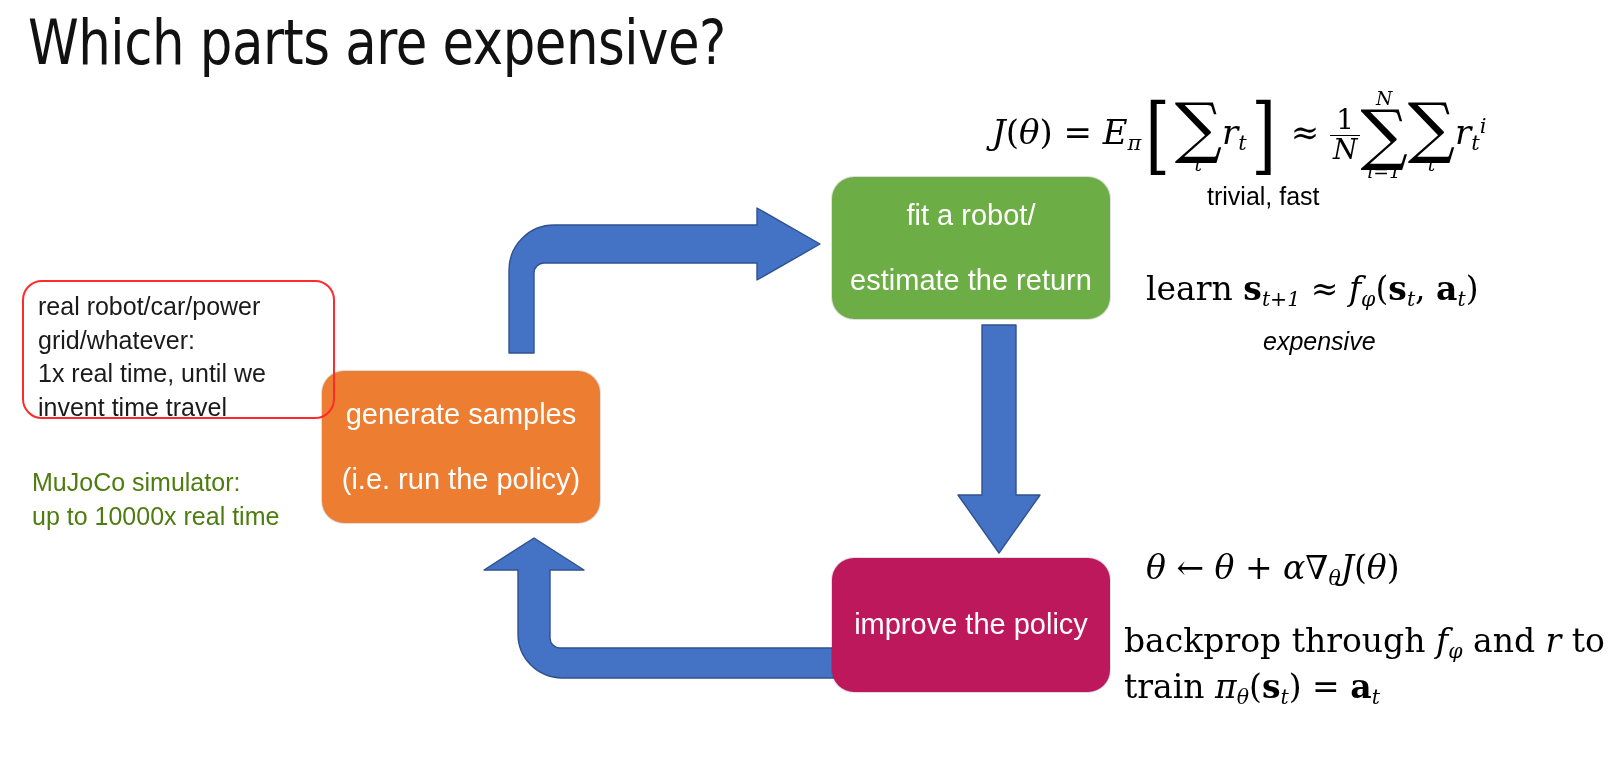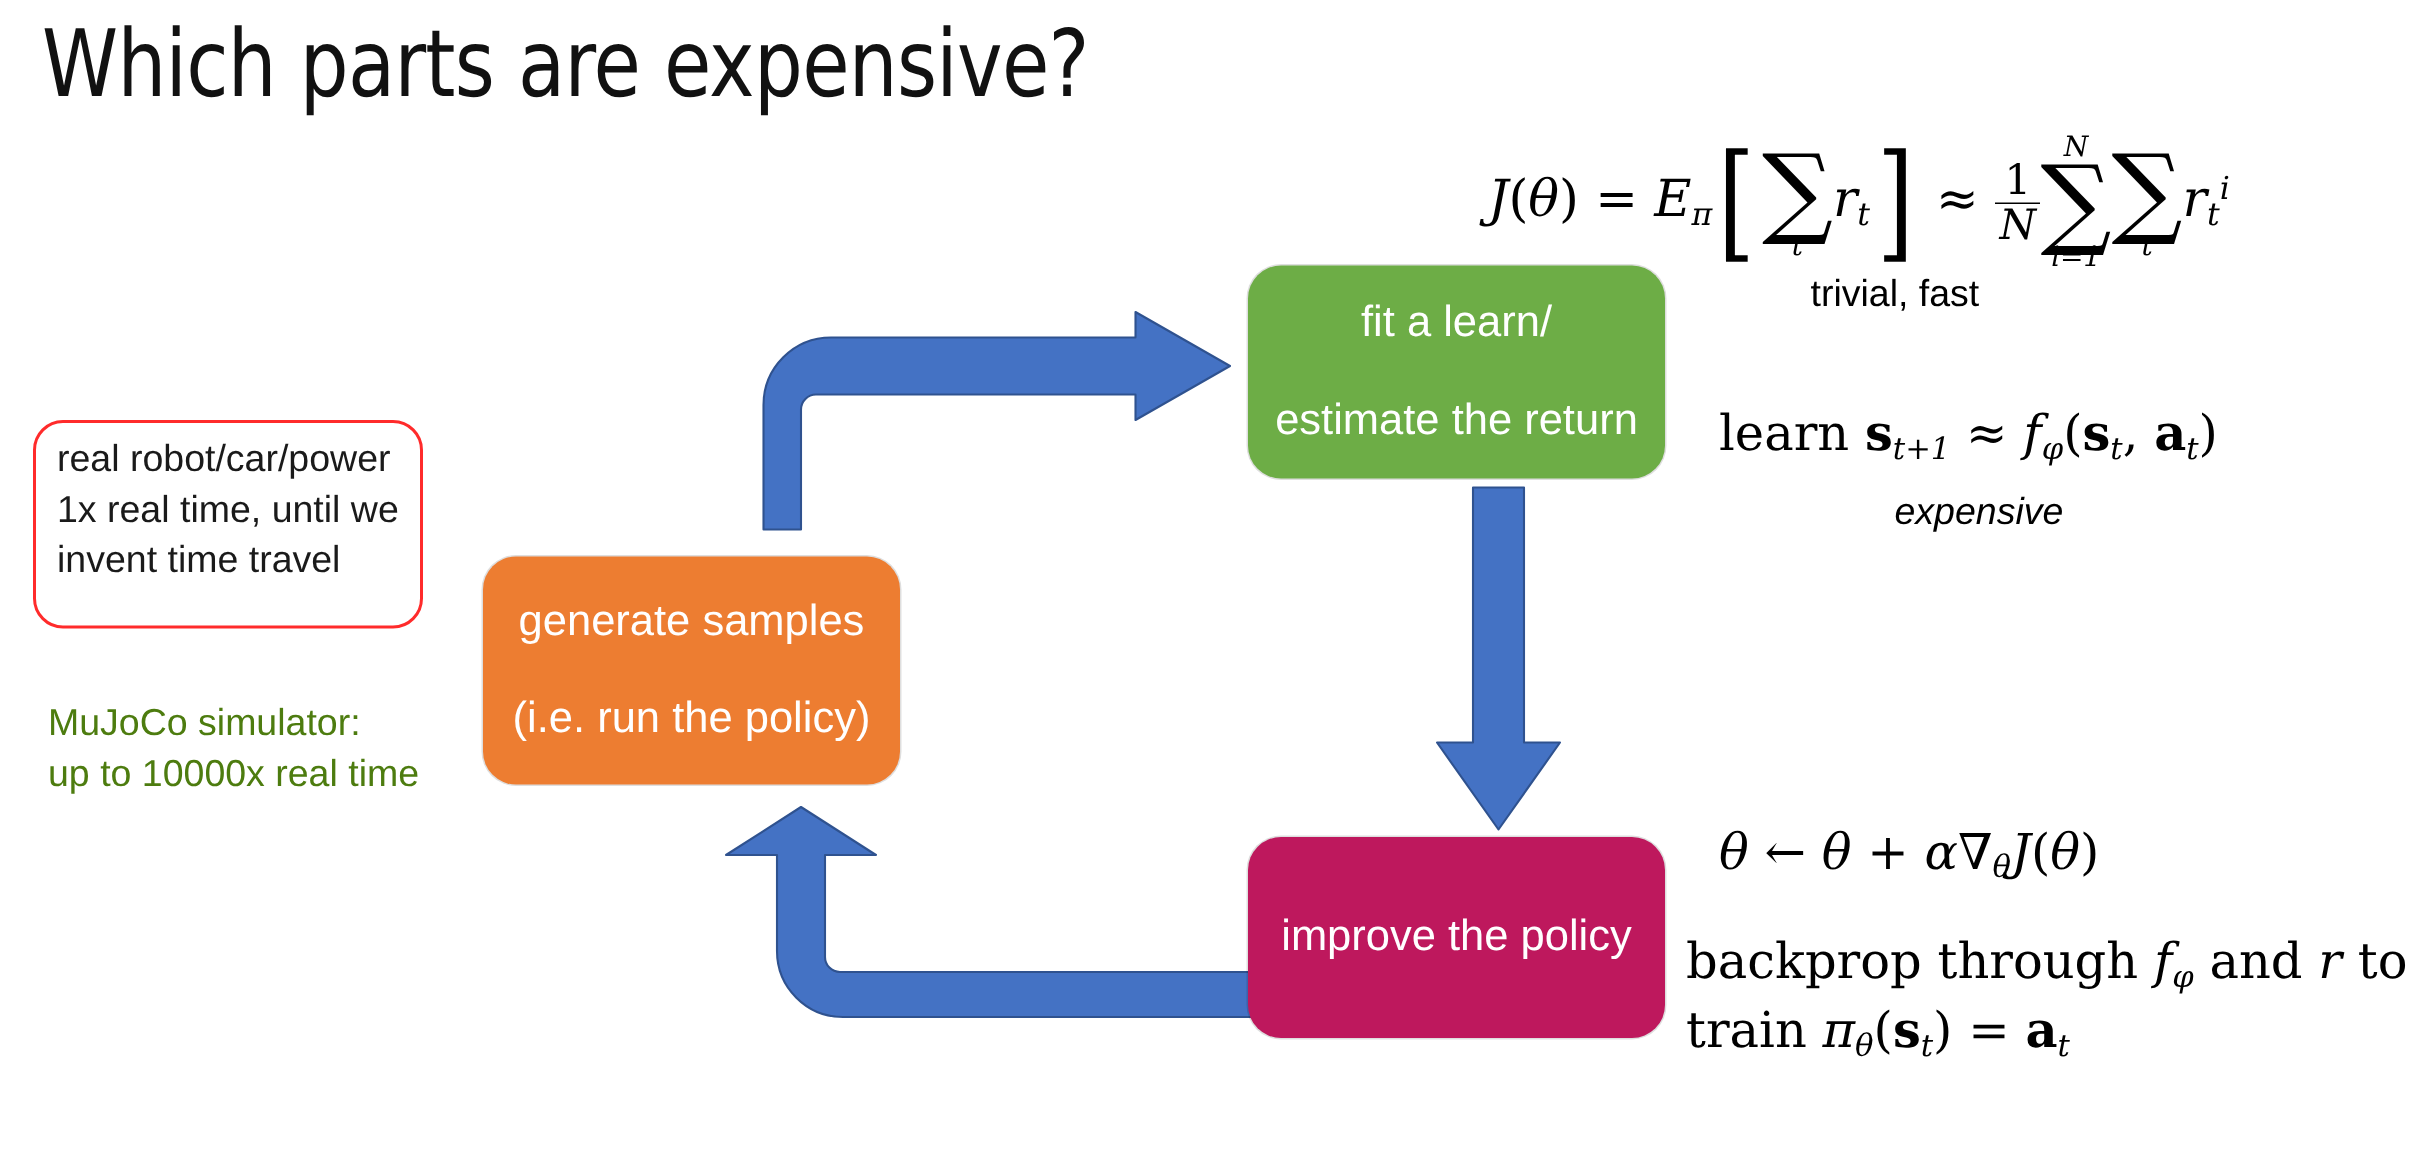--- a/index.html
+++ b/index.html
@@ -77,21 +77,21 @@
   }
   #arrow-generate-to-fit { left: 500px; top: 208px; }
   #arrow-fit-to-improve  { left: 958px; top: 325px; }
   #arrow-improve-to-generate { left: 478px; top: 540px; }
 
   
   #callout-real-robot {
     position: absolute;
     left: 22px;
     top: 280px;
-    width: 260px;
+    width: 313px;
     height: 139px;
     border: 2px solid #FF2B2B;
     border-radius: 20px;
     box-sizing: border-box;
     padding: 8px 12px 8px 14px;
     font-size: 25px;
     line-height: 1.34;
     color: #1a1a1a;
   }
   #callout-real-robot div { white-space: nowrap; }
@@ -219,40 +219,41 @@
   <svg class="arrow-svg" id="arrow-fit-to-improve" width="86" height="230" viewBox="0 0 86 230">
     <path d="M 24,0 L 58,0 L 58,170 L 82,170 L 41,228 L 0,170 L 24,170 Z" fill="#4472C4" stroke="#2F528F" stroke-width="1.4" stroke-linejoin="round"></path>
   </svg>
 
   <svg class="arrow-svg" id="arrow-improve-to-generate" width="362" height="142" viewBox="0 0 362 142">
     <path d="M 362,88 L 362,138 L 84,138 A 44,44 0 0 1 40,94 L 40,30 L 6,30 L 56,-2 L 106,30 L 72,30 L 72,98 A 10,10 0 0 0 82,108 L 362,108 Z" fill="#4472C4" stroke="#2F528F" stroke-width="1.4" stroke-linejoin="round"></path>
   </svg>
 
   <div class="flowbox" id="box-fit">
     <div>
-      <span>fit a learn/</span>
+      <span>fit a robot/</span>
       <span class="line2">estimate the return</span>
     </div>
   </div>
 
   <div class="flowbox" id="box-generate">
     <div>
       <span>generate samples</span>
       <span class="line2">(i.e. run the policy)</span>
     </div>
   </div>
 
   <div class="flowbox" id="box-improve">
     <div>
       <span>improve the policy</span>
     </div>
   </div>
 
   <div id="callout-real-robot">
     <div>real robot/car/power</div>
+    <div>grid/whatever:</div>
     <div>1x real time, until we</div>
     <div>invent time travel</div>
   </div>
 
   <div class="note" id="note-mujoco">
     <div>MuJoCo simulator:</div>
     <div>up to 10000x real time</div>
   </div>
 
 </div>

